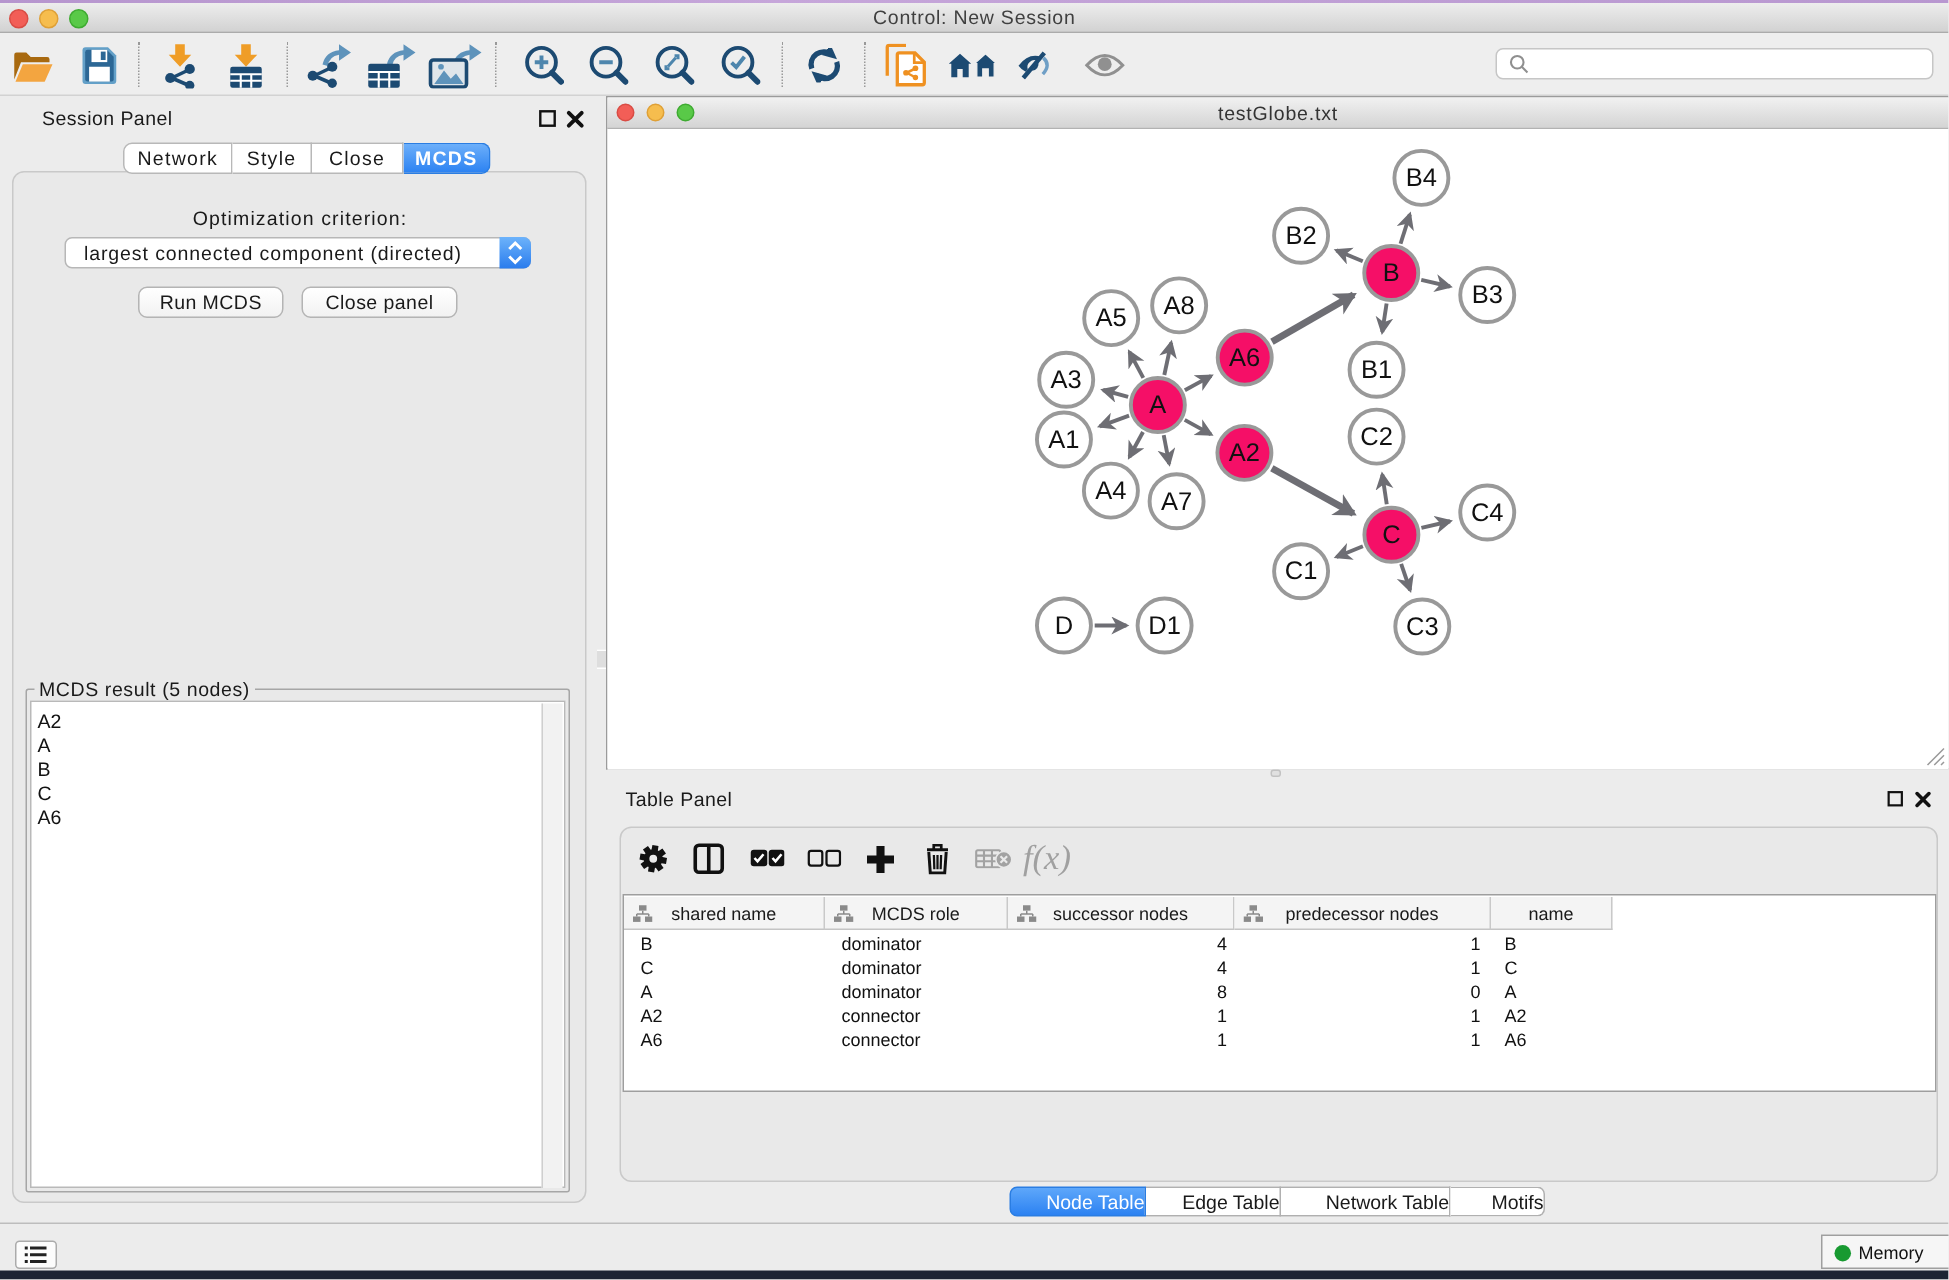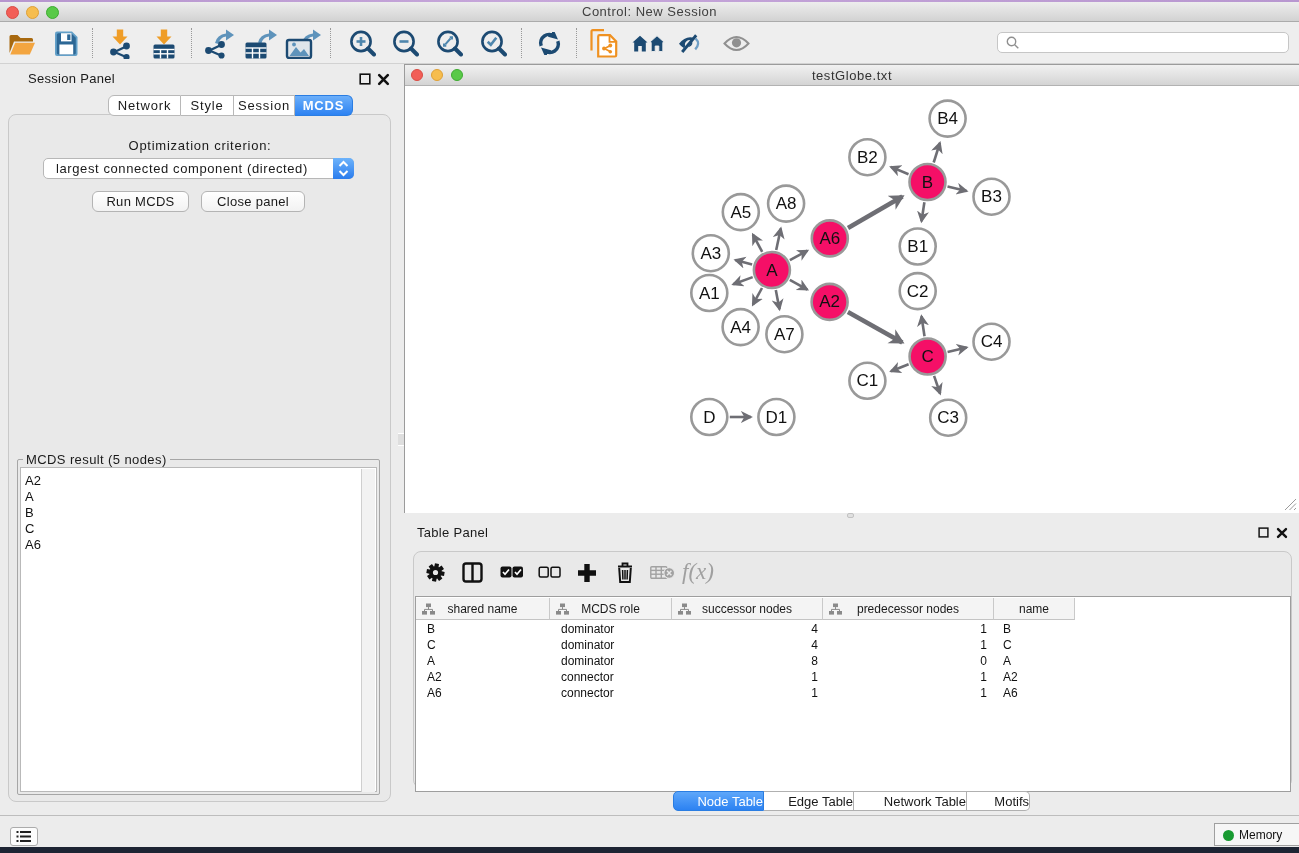--- a/index.html
+++ b/index.html
@@ -45,21 +45,21 @@
 #gtitle .t1 { left:6px; background:#f25e57; border:1px solid #d94c44; top:4px; }
 #gtitle .t2 { left:26px; background:#f6bd4e; border:1px solid #dfa036; top:4px; }
 #gtitle .t3 { left:46px; background:#59c948; border:1px solid #3eab31; top:4px; }
 #gtitle .tl { width:12px; height:12px; top:4px; }
 #gtname { left:0; top:3px; width:894px; text-align:center; font-size:13px; color:#333; letter-spacing:0.55px; }
 #gcanvas { left:0; top:21px; width:894px; height:427px; background:#fff; }
 
 #tpanel { left:400px; top:519px; width:899px; height:296px; }
 #tpanel .inner { left:13px; top:32px; width:879px; height:237px; background:#e9e9e9;
   border:1px solid #c9c9c9; border-radius:8px; }
-#ttable { left:15px; top:77px; width:876px; height:196px; background:#fff; border:1px solid #9e9e9e; }
+#ttable { left:15px; top:77px; width:876px; height:132px; background:#fff; border:1px solid #9e9e9e; }
 .th { top:1px; height:22px; background:#f4f4f4; border-bottom:1px solid #c4c4c4; border-right:1px solid #c9c9c9;
   font-size:12px; color:#1a1a1a; text-align:center; line-height:22px; }
 .td { font-size:12px; color:#111; line-height:16px; }
 .num { text-align:right; }
 
 .btab { height:20px; line-height:19px; text-align:right; font-size:13px; color:#1a1a1a;
   background:#fff; border:1px solid #b0b0b0; border-left:none; top:0; }
 
 #sbar { left:0; top:815px; width:1299px; height:32px; background:#ececec; border-top:1px solid #bdbdbd; }
 #listbtn { left:10px; top:11px; width:28px; height:19px; background:#fcfcfc; border:1px solid #ababab; border-radius:3px; }
@@ -209,24 +209,24 @@
 
 <div id="cpanel" class="abs">
   <div class="abs phead" style="left:28px; top:7px;">Session Panel</div>
   <svg class="abs" width="12" height="12" style="left:359px; top:9px;" viewBox="0 0 12 12">
       <rect x="1.2" y="1.2" width="9.6" height="9.6" fill="none" stroke="#111" stroke-width="1.6"></rect>
     </svg>
   <svg class="abs" width="13" height="13" style="left:377px; top:9px;" viewBox="0 0 13 13">
       <path d="M2.2,2.2 L10.8,10.8 M10.8,2.2 L2.2,10.8" stroke="#111" stroke-width="2.6" stroke-linecap="round"></path>
     </svg>
   <div class="inner abs"></div>
-  <div class="abs tabbar" style="left:90px;padding-left:18px;">
+  <div class="abs tabbar" style="left:64px;padding-left:18px;">
     <div class="tab first" style="width:73px;">Network</div>
     <div class="tab" style="width:53px;">Style</div>
-    <div class="tab" style="width:61px;">Session</div>
+    <div class="tab" style="width:61px;">Close</div>
     <div class="tab sel last" style="width:58px;">MCDS</div>
   </div>
   <div class="abs" style="left:0; top:74px; width:400px; text-align:center; font-size:13px; letter-spacing:0.75px; color:#1a1a1a;">Optimization criterion:</div>
   <div class="abs" style="left:43px; top:94px; width:311px; height:21px; background:#fff; border:1px solid #b7b7b7; border-radius:5px;">
     <div class="abs" style="left:12px; top:2px; font-size:13px; letter-spacing:0.6px; color:#1a1a1a;">largest connected component (directed)</div>
     <div class="abs" style="right:-1px; top:-1px; width:21px; height:21px; border-radius:0 5px 5px 0; background:linear-gradient(#6db3fb,#2a7ced);">
       <svg width="21" height="21" viewBox="0 0 21 21">
           <path d="M6.5,8 L10.5,4 L14.5,8" fill="none" stroke="#fff" stroke-width="2"></path>
           <path d="M6.5,13 L10.5,17 L14.5,13" fill="none" stroke="#fff" stroke-width="2"></path>
         </svg>

